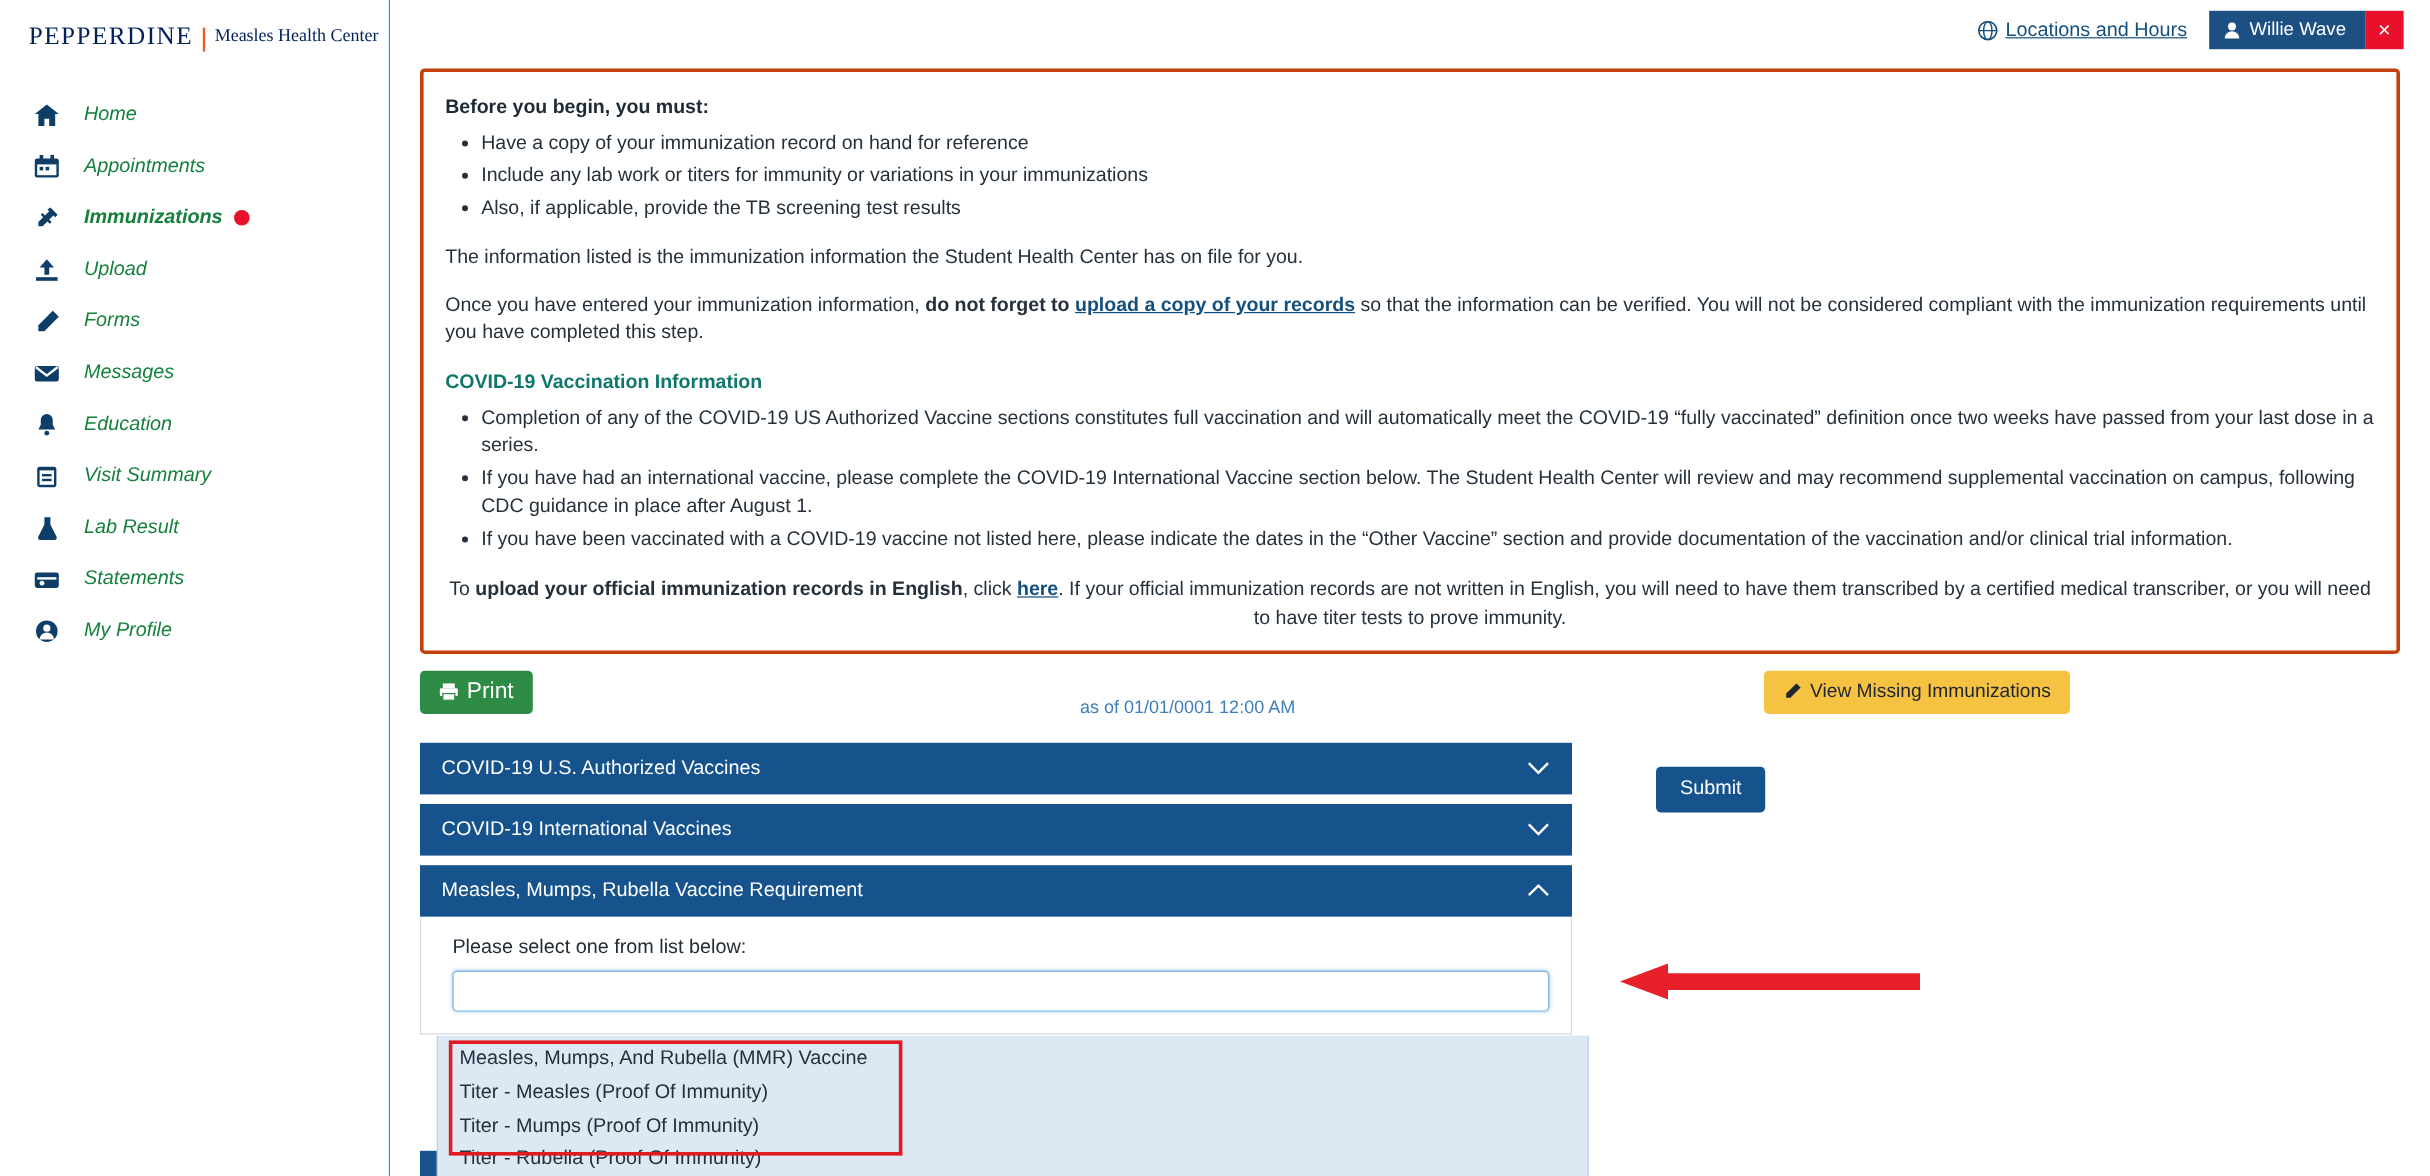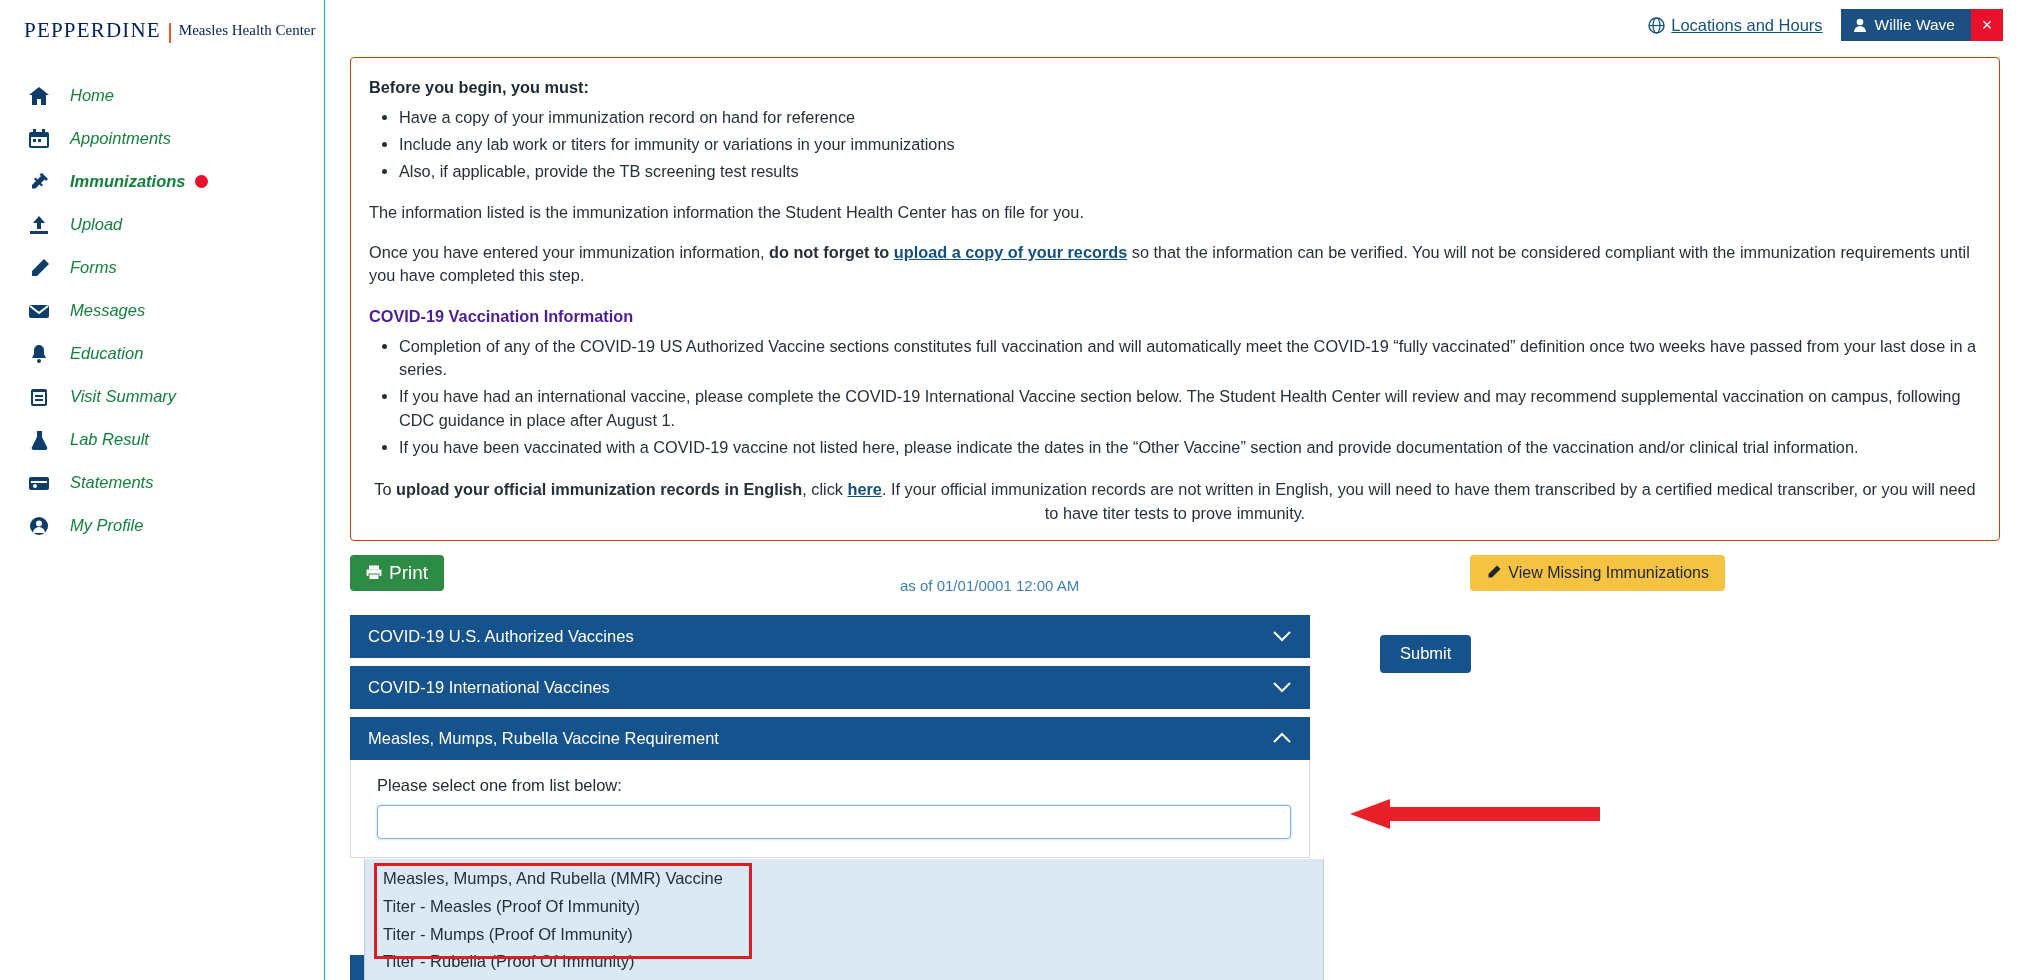--- a/index.html
+++ b/index.html
@@ -107,33 +107,33 @@
   }
 
   
   #content {
     position: absolute; left: 325px; top: 50px;
     width: 1700px; height: 930px;
     background: #fff;
     padding: 0 25px;
   }
   #info-panel {
-    border: 1px solid #c2410c;
+    border: 3px solid #c2410c;
     border-radius: 4px;
     padding: 18px 18px 14px 18px;
     color: #25303b;
     font-size: 16.3px;
     line-height: 1.42;
     margin-top: 7px;
   }
   #info-panel .bold-head { font-weight: bold; color: #1d2a36; }
   #info-panel ul { margin: 7px 0 0 0; padding-left: 30px; }
   #info-panel li { margin-bottom: 4px; }
   #info-panel p { margin: 17px 0 0 0; }
-  .covid-head { color: #4c1d95; font-weight: bold; margin-top: 18px; }
+  .covid-head { color: #0f766e; font-weight: bold; margin-top: 18px; }
   .covid-list { margin-top: 7px !important; }
   a.inline-link { color: #14507f; font-weight: bold; text-decoration: underline; }
   .centered-note { text-align: center; margin-top: 18px !important; line-height: 1.5; }
 
   
   #btn-row {
     position: relative;
     margin-top: 14px;
     height: 40px;
   }

